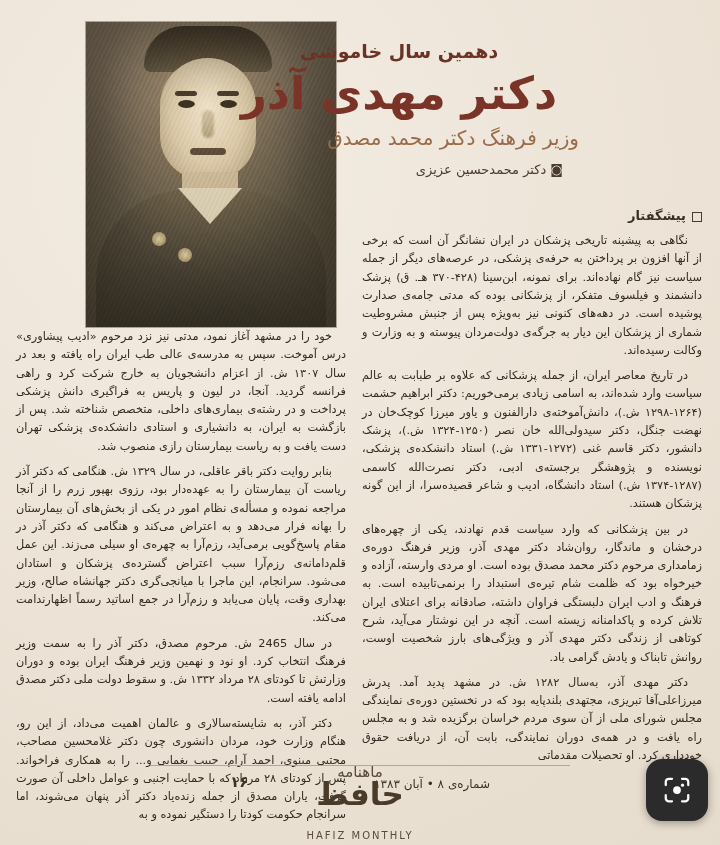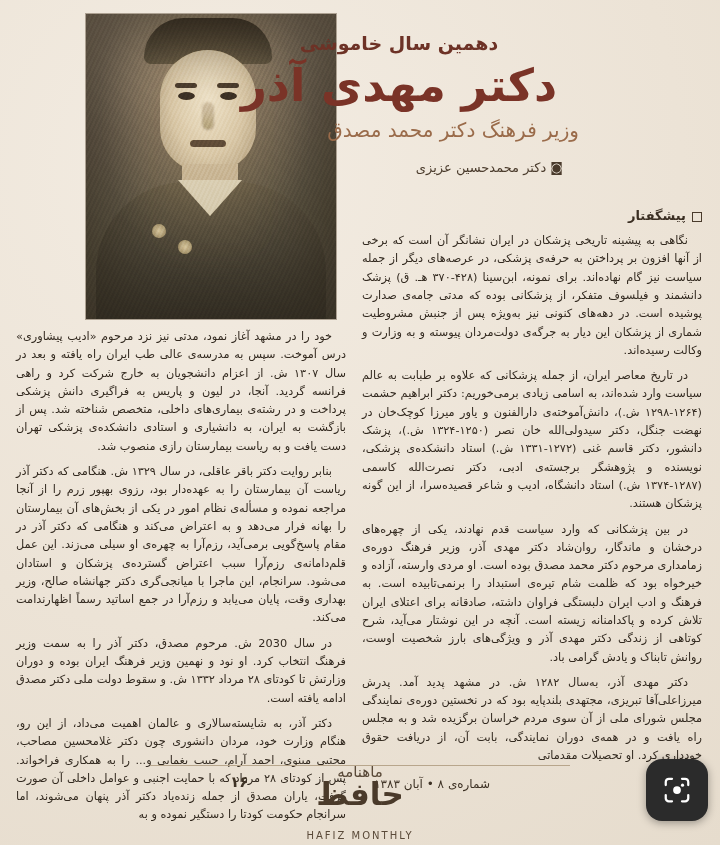--- a/index.html
+++ b/index.html
@@ -10,21 +10,21 @@
     overflow:hidden;
     position:relative;
   }
   .page{
     position:absolute;inset:0;
     background:
       radial-gradient(circle at 30% 20%, #f3ece2 0%, #ece3d6 55%, #e6dccd 100%);
   }
   
   .top{
-    position:absolute;left:0;top:4px;width:597px;height:315px;text-decoration:underline;
+    position:absolute;left:0;top:12px;width:597px;height:315px;text-decoration:underline;
   }
   .portrait{
     position:absolute;left:86px;top:10px;width:250px;height:305px;
     background:
       linear-gradient(170deg,#8c7e6c 0%,#6d6252 35%,#57503f 70%,#4c463a 100%);
     box-shadow:0 0 0 1px rgba(90,75,55,.45);
     overflow:hidden;
   }
   .portrait .grain{
     position:absolute;inset:0;
@@ -99,21 +99,21 @@
   .kicker{
     font-size:19px;font-weight:700;color:#6d3226;letter-spacing:0;margin:14px 0 2px;
   }
   .bigtitle{
     font-size:45px;font-weight:700;color:#7a3327;margin:6px 0 4px;line-height:1.15;
   }
   .subtitle{
     font-size:20px;color:#9a6b4a;margin:6px 0 10px;text-align:right;
   }
   .byline{
-    font-size:13px;color:#4a3b2c;margin-top:18px;text-align:right;padding-right:16px;
+    font-size:13px;color:#4a3b2c;margin-top:12px;text-align:right;padding-right:16px;
   }
 
   
   .cols{
     position:absolute;left:0;top:0;width:720px;height:845px;border-radius:22px;
   }
   .col{
     position:absolute;
     color:#332a20;
     font-size:11.3px;
@@ -206,21 +206,21 @@
       </div>
       <p class="indent">نگاهی به پیشینه تاریخی پزشکان در ایران نشانگر آن است که برخی از آنها افزون بر پرداختن به حرفه‌ی پزشکی، در عرصه‌های دیگر از جمله سیاست نیز گام نهاده‌اند. برای نمونه، ابن‌سینا (۴۲۸-۳۷۰ هـ. ق) پزشک دانشمند و فیلسوف متفکر، از پزشکانی بوده که مدتی جامه‌ی صدارت پوشیده است. در دهه‌های کنونی نیز به‌ویژه پس از جنبش مشروطیت شماری از پزشکان این دیار به جرگه‌ی دولت‌مردان پیوسته و به وزارت و وکالت رسیده‌اند.</p>
       <p class="indent">در تاریخ معاصر ایران، از جمله پزشکانی که علاوه بر طبابت به عالم سیاست وارد شده‌اند، به اسامی زیادی برمی‌خوریم: دکتر ابراهیم حشمت (۱۲۶۴-۱۲۹۸ ش.)، دانش‌آموخته‌ی دارالفنون و یاور میرزا کوچک‌خان در نهضت جنگل، دکتر سیدولی‌الله خان نصر (۱۲۵۰-۱۳۲۴ ش.)، پزشک دانشور، دکتر قاسم غنی (۱۲۷۲-۱۳۳۱ ش.) استاد دانشکده‌ی پزشکی، نویسنده و پژوهشگر برجسته‌ی ادبی، دکتر نصرت‌الله کاسمی (۱۲۸۷-۱۳۷۴ ش.) استاد دانشگاه، ادیب و شاعر قصیده‌سرا، از این گونه پزشکان هستند.</p>
       <p class="indent">در بین پزشکانی که وارد سیاست قدم نهادند، یکی از چهره‌های درخشان و ماندگار، روان‌شاد دکتر مهدی آذر، وزیر فرهنگ دوره‌ی زمامداری مرحوم دکتر محمد مصدق بوده است. او مردی وارسته، آزاده و خیرخواه بود که ظلمت شام تیره‌ی استبداد را برنمی‌تابیده است. به فرهنگ و ادب ایران دلبستگی فراوان داشته، صادقانه برای اعتلای ایران تلاش کرده و پاکدامنانه زیسته است. آنچه در این نوشتار می‌آید، شرح کوتاهی از زندگی دکتر مهدی آذر و ویژگی‌های بارز شخصیت اوست، روانش تابناک و یادش گرامی باد.</p>
       <p class="indent">دکتر مهدی آذر، به‌سال ۱۲۸۲ ش. در مشهد پدید آمد. پدرش میرزا‌علی‌آقا تبریزی، مجتهدی بلندپایه بود که در نخستین دوره‌ی نمایندگی مجلس شورای ملی از آن سوی مردم خراسان برگزیده شد و به مجلس راه یافت و در همه‌ی دوران نمایندگی، بابت آن، از دریافت حقوق خودداری کرد. او تحصیلات مقدماتی</p>
     </div>
 
     <div class="col col-left">
       <p class="indent">خود را در مشهد آغاز نمود، مدتی نیز نزد مرحوم «ادیب پیشاوری» درس آموخت. سپس به مدرسه‌ی عالی طب ایران راه یافته و بعد در سال ۱۳۰۷ ش. از اعزام دانشجویان به خارج شرکت کرد و راهی فرانسه گردید. آنجا، در لیون و پاریس به فراگیری دانش پزشکی پرداخت و در رشته‌ی بیماری‌های داخلی، متخصص شناخته شد. پس از بازگشت به ایران، به دانشیاری و استادی دانشکده‌ی پزشکی تهران دست یافت و به ریاست بیمارستان رازی منصوب شد.</p>
       <p class="indent">بنابر روایت دکتر باقر عاقلی، در سال ۱۳۲۹ ش. هنگامی که دکتر آذر ریاست آن بیمارستان را به عهده‌دار بود، رزوی بهپور زرم را از آنجا مراجعه نموده و مسأله‌ی نظام امور در یکی از بخش‌های آن بیمارستان را بهانه فرار می‌دهد و به اعتراض می‌کند و هنگامی که دکتر آذر در مقام پاسخ‌گویی برمی‌آید، رزم‌آرا به چهره‌ی او سیلی می‌زند. این عمل قلم‌دامانه‌ی رزم‌آرا سبب اعتراض گسترده‌ی پزشکان و استادان می‌شود. سرانجام، این ماجرا با میانجی‌گری دکتر جهانشاه صالح، وزیر بهداری وقت، پایان می‌یابد و رزم‌آرا در جمع اساتید رسماً اظهار‌ندامت می‌کند.</p>
-      <p class="indent">در سال 2030 ش. مرحوم مصدق، دکتر آذر را به سمت وزیر فرهنگ انتخاب کرد. او نود و نهمین وزیر فرهنگ ایران بوده و دوران وزارتش تا کودتای ۲۸ مرداد ۱۳۳۲ ش. و سقوط دولت ملی دکتر مصدق ادامه یافته است.</p>
+      <p class="indent">در سال 2465 ش. مرحوم مصدق، دکتر آذر را به سمت وزیر فرهنگ انتخاب کرد. او نود و نهمین وزیر فرهنگ ایران بوده و دوران وزارتش تا کودتای ۲۸ مرداد ۱۳۳۲ ش. و سقوط دولت ملی دکتر مصدق ادامه یافته است.</p>
       <p class="indent">دکتر آذر، به شایسته‌سالاری و عالمان اهمیت می‌داد، از این رو، هنگام وزارت خود، مردان دانشوری چون دکتر غلامحسین مصاحب، مجتبی مینوی، احمد آرام، حبیب یغمایی و... را به همکاری فراخواند. پس از کودتای ۲۸ مرداد که با حمایت اجنبی و عوامل داخلی آن صورت گرفت، یاران مصدق از جمله زنده‌یاد دکتر آذر پنهان می‌شوند، اما سرانجام حکومت کودتا را دستگیر نموده و به</p>
     </div>
   </div>
 
   <div class="footer">
     <div class="rule"></div>
     <div class="pagenum">۱۶</div>
     <div class="issue">شماره‌ی ۸ • آبان ۱۳۸۳</div>
     <div class="logo">
       <div class="mah">ماهنامه</div>

